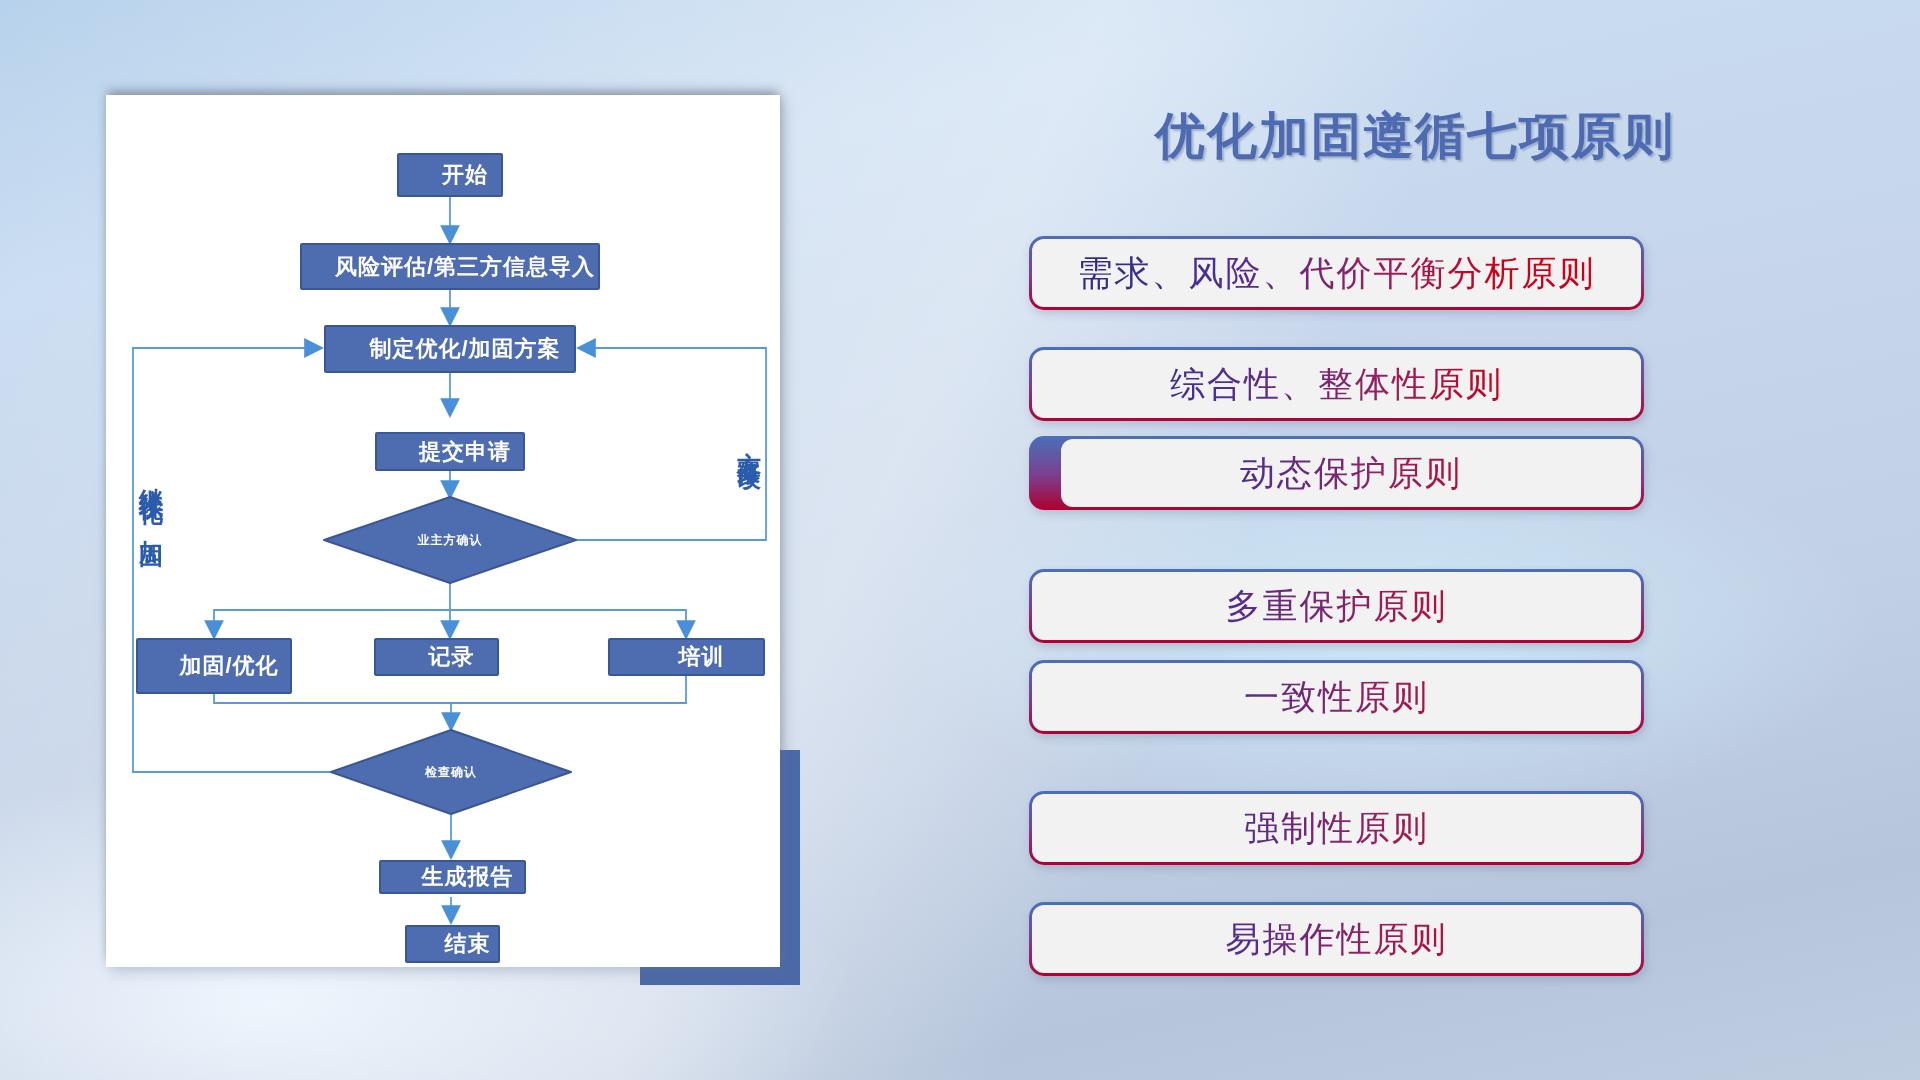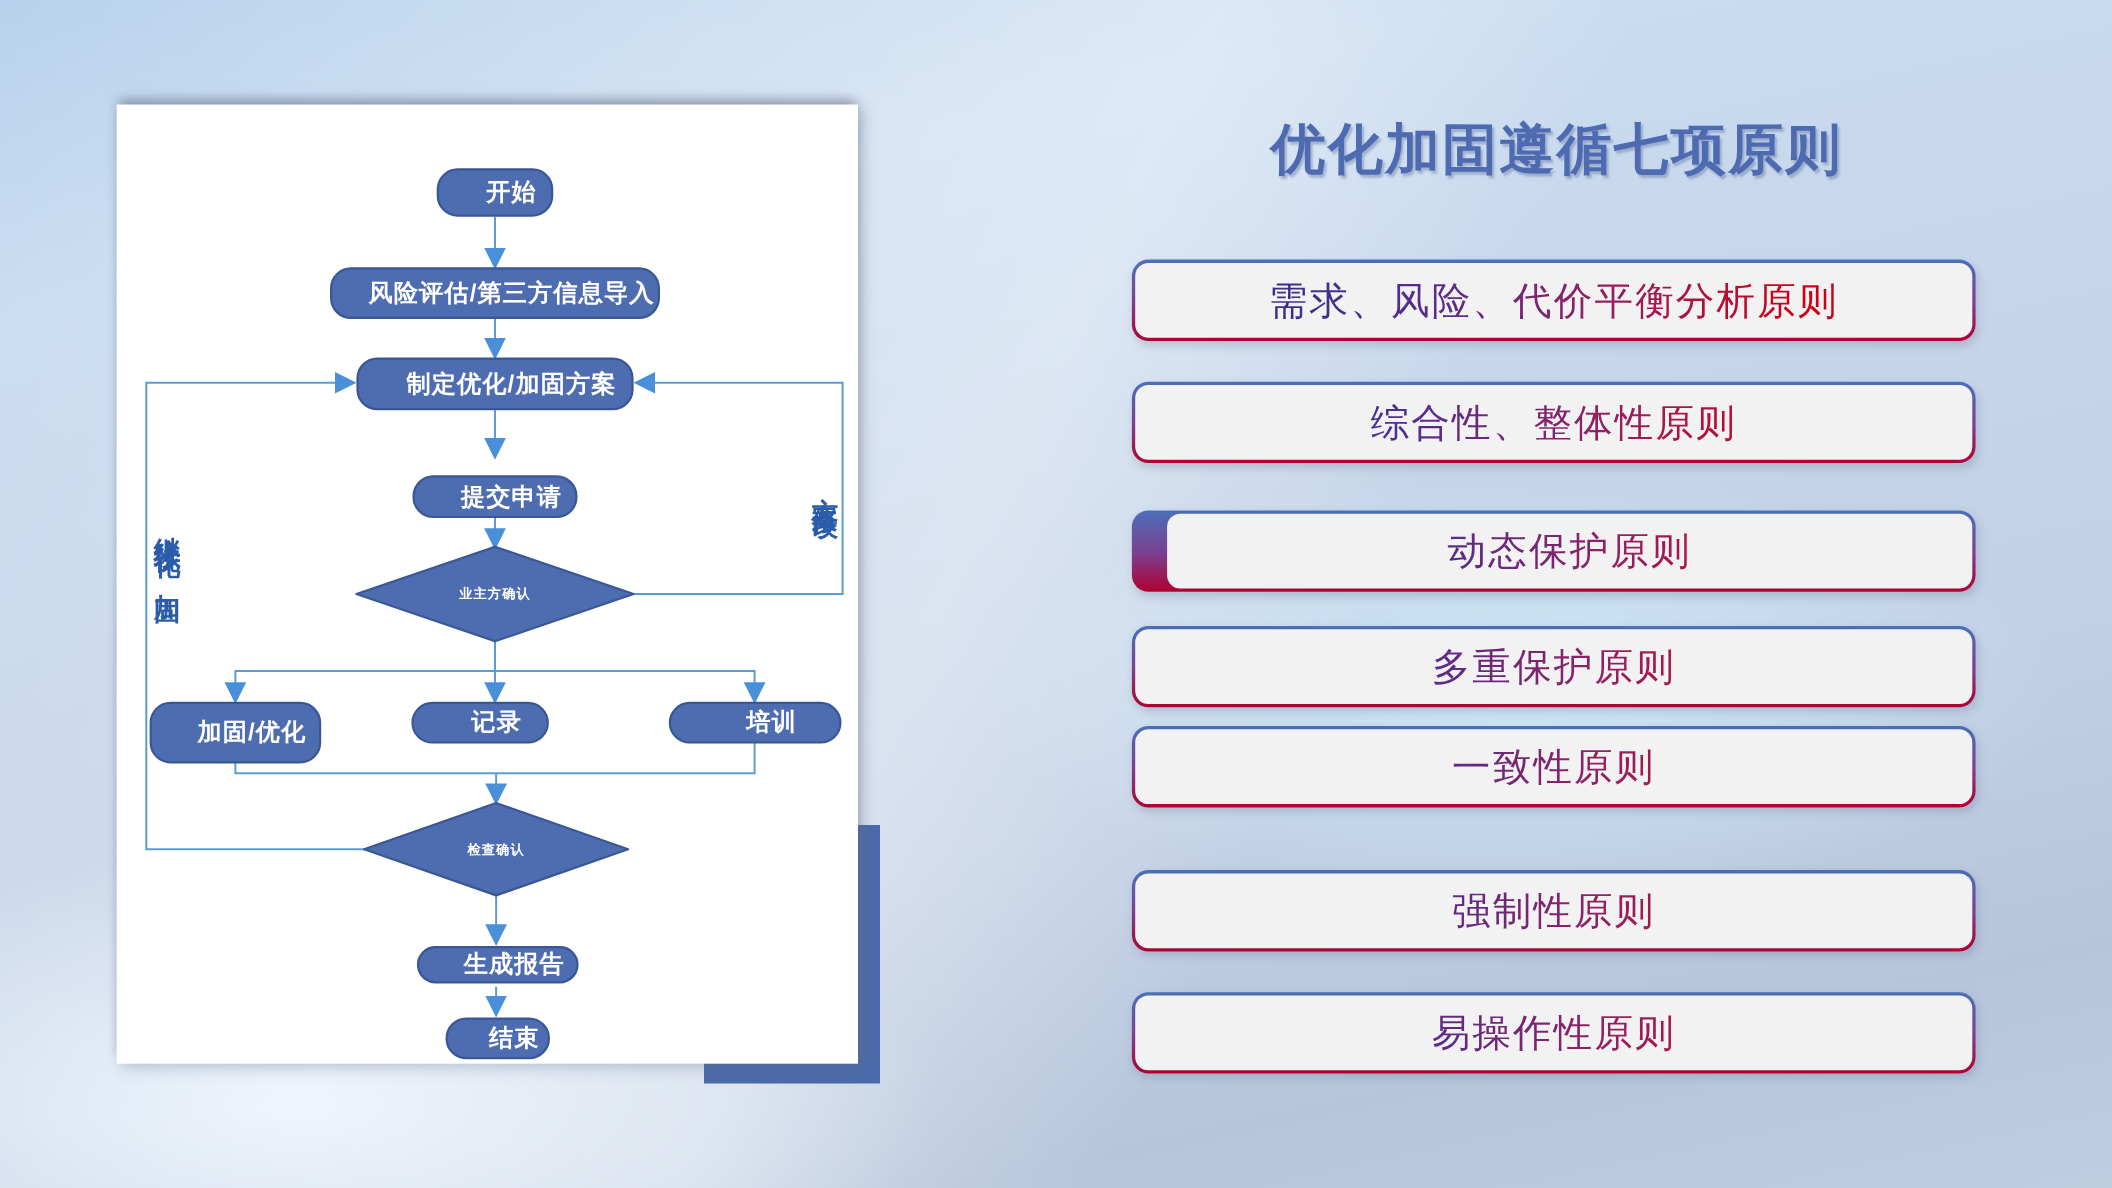--- a/index.html
+++ b/index.html
@@ -27,21 +27,21 @@
   .card{
     left:106px;top:95px;width:674px;height:872px;background:var(--card_bg);z-index:2;
     box-shadow:0 -6px 10px -2px rgba(85,95,115,.55), 5px 5px 12px rgba(110,120,145,.30);
   }
   svg.connectors{left:0;top:0;z-index:3;pointer-events:none;}
   .flowline{stroke:var(--connector);stroke-width:1.8;fill:none;}
   .dnode{fill:var(--node_fill);stroke:var(--node_border);stroke-width:2;stroke-linejoin:round;}
 
   .node{
     z-index:4;background:var(--node_fill);border:2px solid var(--node_border);
-    border-radius:19px;color:var(--node_text);font-weight:bold;font-size:22px;
+    border-radius:2px;color:var(--node_text);font-weight:bold;font-size:22px;
     display:flex;align-items:center;justify-content:center;white-space:nowrap;
     letter-spacing:1px;
     padding-left:30px;
   }
   .dlabel{
     z-index:4;color:var(--node_text);font-weight:bold;font-size:12px;
     display:flex;align-items:center;justify-content:center;white-space:nowrap;letter-spacing:1px;
   }
   .vlabel{
     z-index:4;color:var(--label_text);font-weight:bold;font-size:24px;
@@ -49,21 +49,21 @@
     display:flex;align-items:center;justify-content:center;line-height:30px;
   }
 
   
   .panel-title{
     left:1030px;top:104px;width:770px;height:64px;z-index:2;
     font-size:50px;font-weight:bold;color:var(--title_color);text-align:center;line-height:64px;
     letter-spacing:2px;text-shadow:2px 2px 2px rgba(70,90,140,.35);
   }
   .pbox{
-    left:1029px;width:767px;height:74px;z-index:2;border-radius:15px;padding:3px;
+    left:1029px;width:615px;height:74px;z-index:2;border-radius:15px;padding:3px;
     background:linear-gradient(180deg,var(--pborder_top) 0%,var(--pborder_mid) 52%,var(--pborder_bottom) 100%);
     box-shadow:2px 4px 8px rgba(100,110,140,.28);
   }
   .pbox-in{
     width:100%;height:100%;border-radius:12px;background:var(--pbox_fill);
     display:flex;align-items:center;justify-content:center;overflow:hidden;
   }
   .ptext{
     display:block;width:100%;text-align:center;font-size:35px;letter-spacing:2px;
     color:#a01a40;font-weight:500;
@@ -126,21 +126,21 @@
 <div class="abs pbox" style="top:236px;">
   <div class="pbox-in">
       <span class="ptext">需求、风险、代价平衡分析原则</span>
     </div>
 </div>
 <div class="abs pbox" style="top:347px;">
   <div class="pbox-in">
       <span class="ptext">综合性、整体性原则</span>
     </div>
 </div>
-<div class="abs pbox" style="top:464px;padding-left:32px;">
+<div class="abs pbox" style="top:436px;padding-left:32px;">
   <div class="pbox-in">
       <span class="ptext">动态保护原则</span>
     </div>
 </div>
 <div class="abs pbox" style="top:569px;">
   <div class="pbox-in">
       <span class="ptext">多重保护原则</span>
     </div>
 </div>
 <div class="abs pbox" style="top:660px;">

